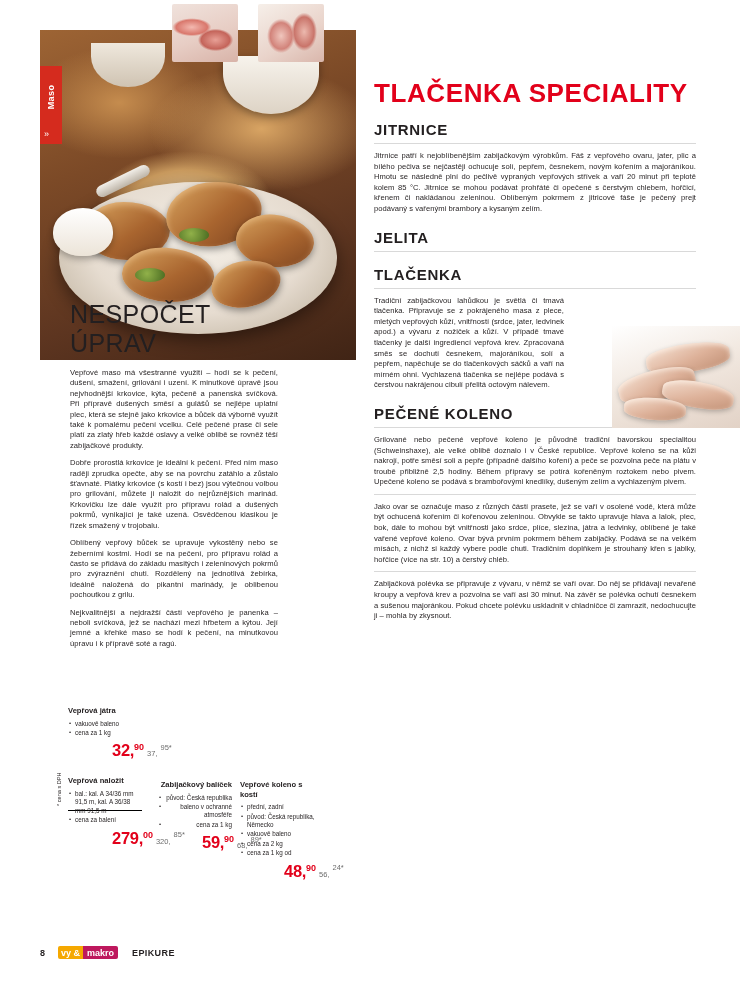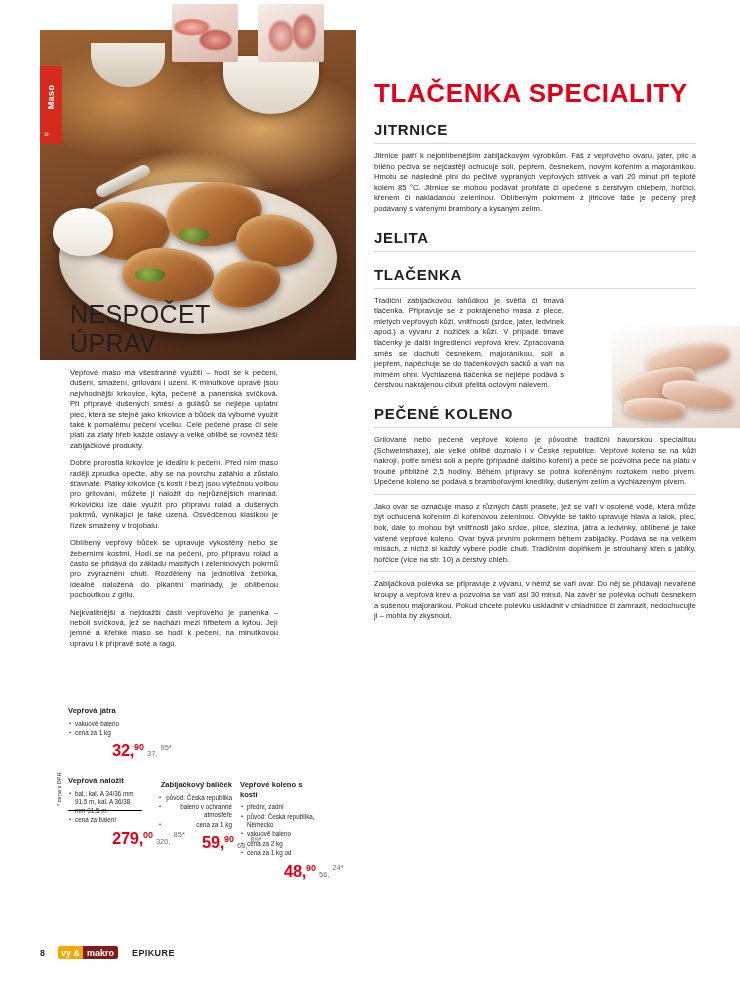--- a/index.html
+++ b/index.html
@@ -169,21 +169,21 @@
   .wrap-box{float:right;width:132px;height:104px;}
 
   
   .footer{position:absolute;left:40px;bottom:40px;width:660px;height:16px;}
   .pg{position:absolute;left:0;top:2px;font-size:9px;font-weight:bold;color:#231f20;}
   .logo{
     position:absolute;left:18px;top:0;height:13px;display:flex;align-items:stretch;
     border-radius:2px;overflow:hidden;font-size:9px;font-weight:bold;
   }
   .logo .l1{background:#f5a800;color:#fff;padding:1px 3px 0 3px;display:flex;align-items:center;}
-  .logo .l2{background:#7f1d1d;color:#fff;padding:1px 4px 0 4px;display:flex;align-items:center;}
+  .logo .l2{background:#be185d;color:#fff;padding:1px 4px 0 4px;display:flex;align-items:center;}
   .epikure{position:absolute;left:92px;top:2px;font-size:9px;font-weight:bold;letter-spacing:.4px;}
 </style>
 </head>
 <body>
 
 <div class="page">
 
   <div class="hero">
     <div class="bg"></div>
     <div class="bowl2"></div>

